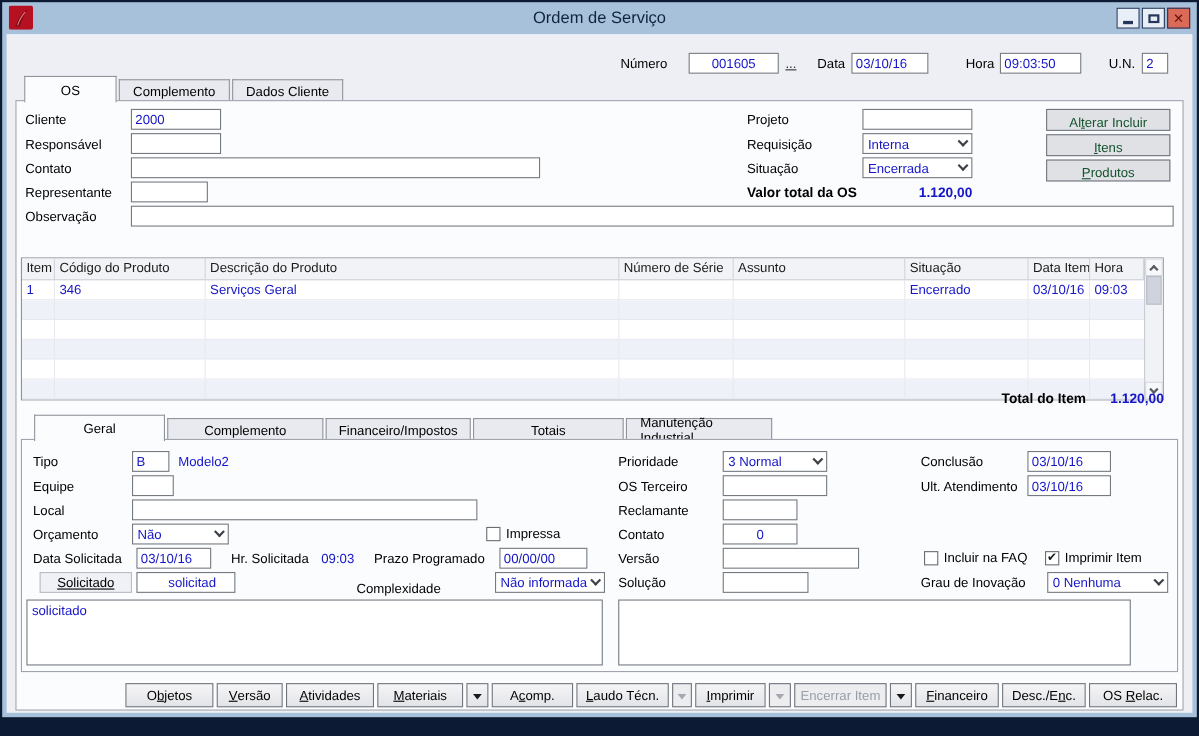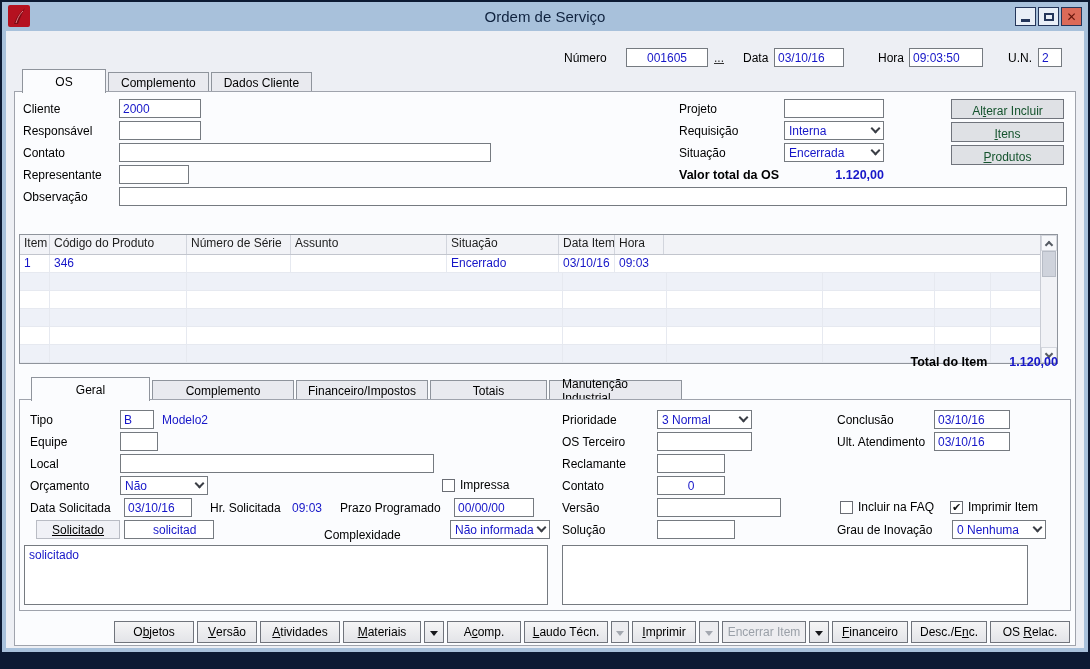--- a/index.html
+++ b/index.html
@@ -143,29 +143,31 @@
 
       <div class="sbtn" style="left:936px;top:7px"><span>Al</span><span class="u">t</span><span>erar Incluir</span></div>
       <div class="sbtn" style="left:936px;top:30px"><span></span><span class="u">I</span><span>tens</span></div>
       <div class="sbtn" style="left:936px;top:53px"><span></span><span class="u">P</span><span>rodutos</span></div>
 
       <div class="grid">
         <div class="g-rows">
           <div class="g-head">
             <div class="g-cell c0">Item</div>
             <div class="g-cell c1">Código do Produto</div>
+            <div class="g-cell c2">Descrição do Produto</div>
             <div class="g-cell c3">Número de Série</div>
             <div class="g-cell c4">Assunto</div>
             <div class="g-cell c5">Situação</div>
             <div class="g-cell c6">Data Item</div>
             <div class="g-cell c7">Hora</div>
           </div>
           <div class="g-row">
             <div class="g-cell c0">1</div>
             <div class="g-cell c1">346</div>
+            <div class="g-cell c2">Serviços Geral</div>
             <div class="g-cell c3"></div>
             <div class="g-cell c4"></div>
             <div class="g-cell c5">Encerrado</div>
             <div class="g-cell c6">03/10/16</div>
             <div class="g-cell c7">09:03</div>
           </div>
           <div class="g-row alt">
             <div class="g-cell c0"></div>
                 <div class="g-cell c1"></div>
                 <div class="g-cell c2"></div>
@@ -228,21 +230,21 @@
       </div>
 
       <div class="total-row">
         <span class="tl">Total do Item</span><span class="tv">1.120,00</span>
       </div>
 
       <div class="tabstrip" style="left:16px;top:284px;height:24px">
         <div class="tab active" style="width:119px">Geral</div>
         <div class="tab" style="width:142px">Complemento</div>
         <div class="tab" style="width:132px">Financeiro/Impostos</div>
-        <div class="tab" style="width:117px">Totais</div>
+        <div class="tab" style="width:137px">Totais</div>
         <div class="tab" style="width:133px">Manutenção Industrial</div>
       </div>
 
       <div class="panel" style="left:4px;top:307px;width:1052px;height:212px">
         <span class="lbl" style="left:10px;top:13px">Tipo</span>
         <input class="inp" style="left: 100px; top: 10px; width: 34px;" value="B">
         <span class="lbl blue" style="left:142px;top:13px">Modelo2</span>
         <span class="lbl" style="left:10px;top:35px">Equipe</span>
         <input class="inp" style="left: 100px; top: 32px; width: 38px;" value="">
         <span class="lbl" style="left:10px;top:57px">Local</span>
@@ -294,21 +296,21 @@
         <input class="inp" style="left: 914px; top: 32px; width: 76px;" value="03/10/16">
         <div class="chk" style="left:820px;top:100px">
           <span class="box"></span>
               <span>Incluir na FAQ</span>
         </div>
         <div class="chk" style="left:930px;top:100px">
           <span class="box">✔</span>
               <span>Imprimir Item</span>
         </div>
         <span class="lbl" style="left:817px;top:123px">Grau de Inovação</span>
-        <div class="combo" style="left:932px;top:120px;width:94px">
+        <div class="combo" style="left:932px;top:120px;width:110px">
           <span>0 Nenhuma</span>
               <span class="chev"></span>
         </div>
       </div>
 
       <div class="footer">
         <div class="btn" style="width:80px"><span>O</span><span class="u">b</span><span>jetos</span></div>
         <div class="btn" style="width:60px"><span></span><span class="u">V</span><span>ersão</span></div>
         <div class="btn" style="width:80px"><span></span><span class="u">A</span><span>tividades</span></div>
         <div class="btn" style="width:78px"><span></span><span class="u">M</span><span>ateriais</span></div>

